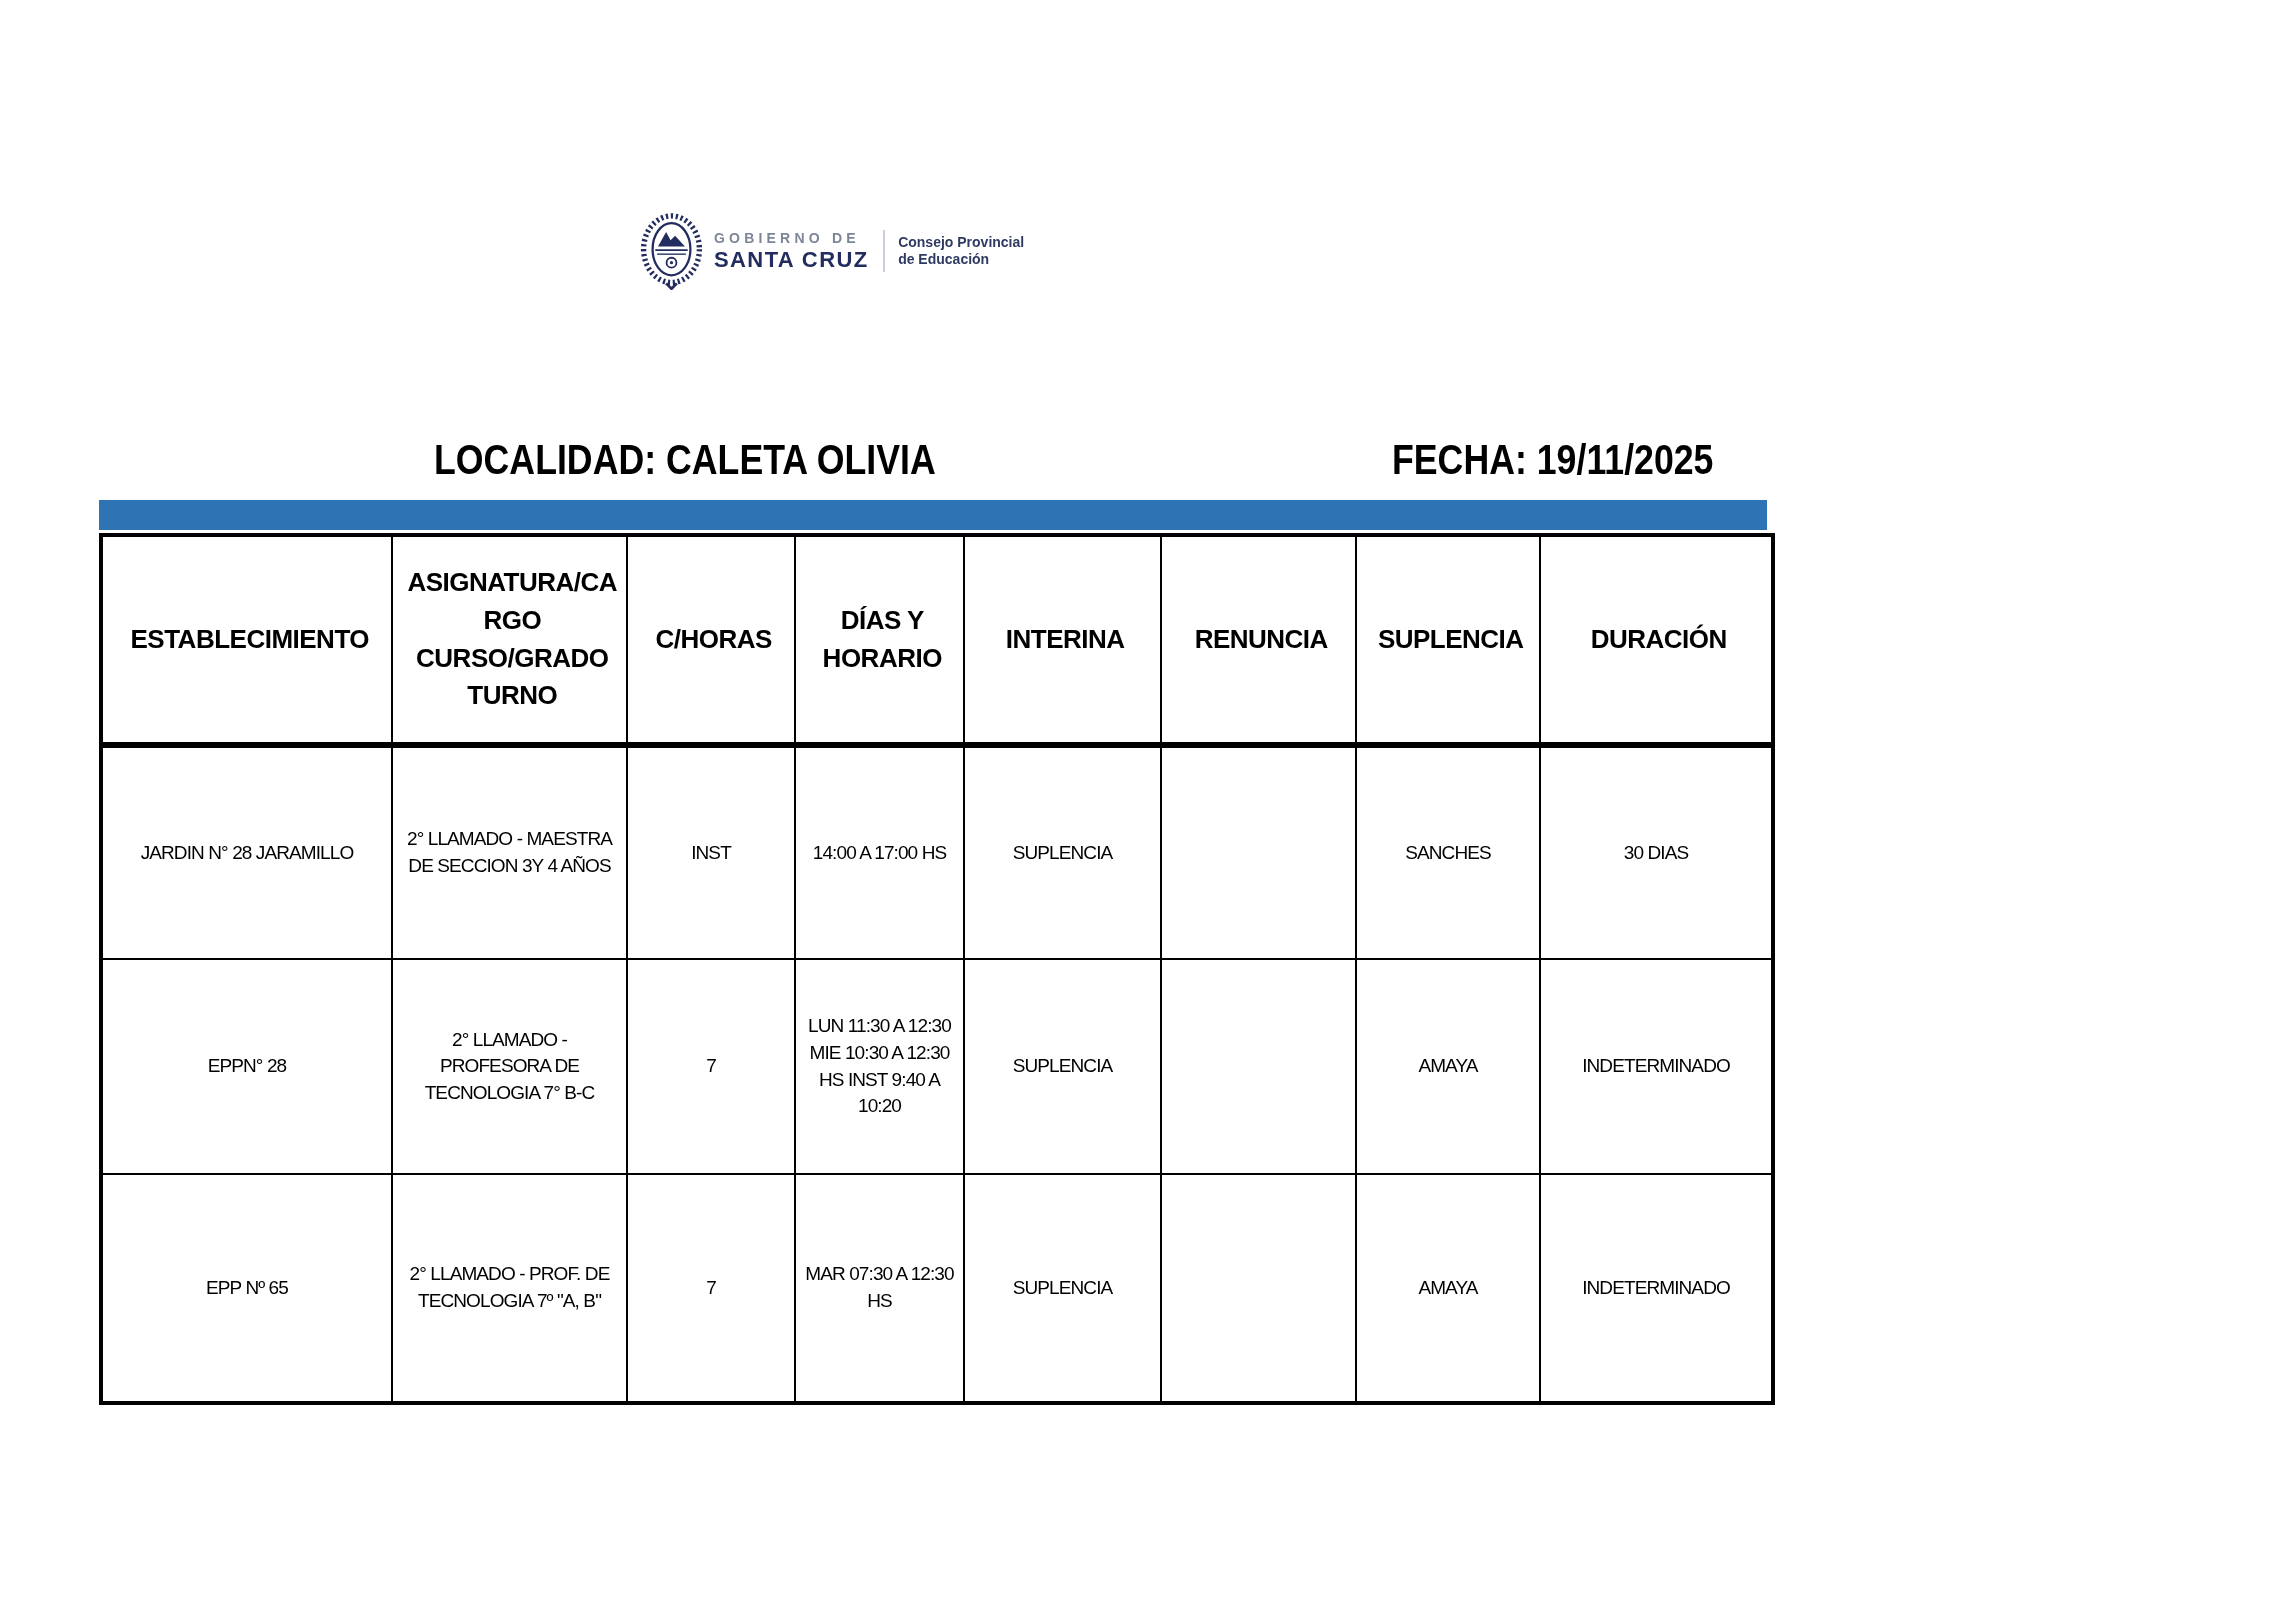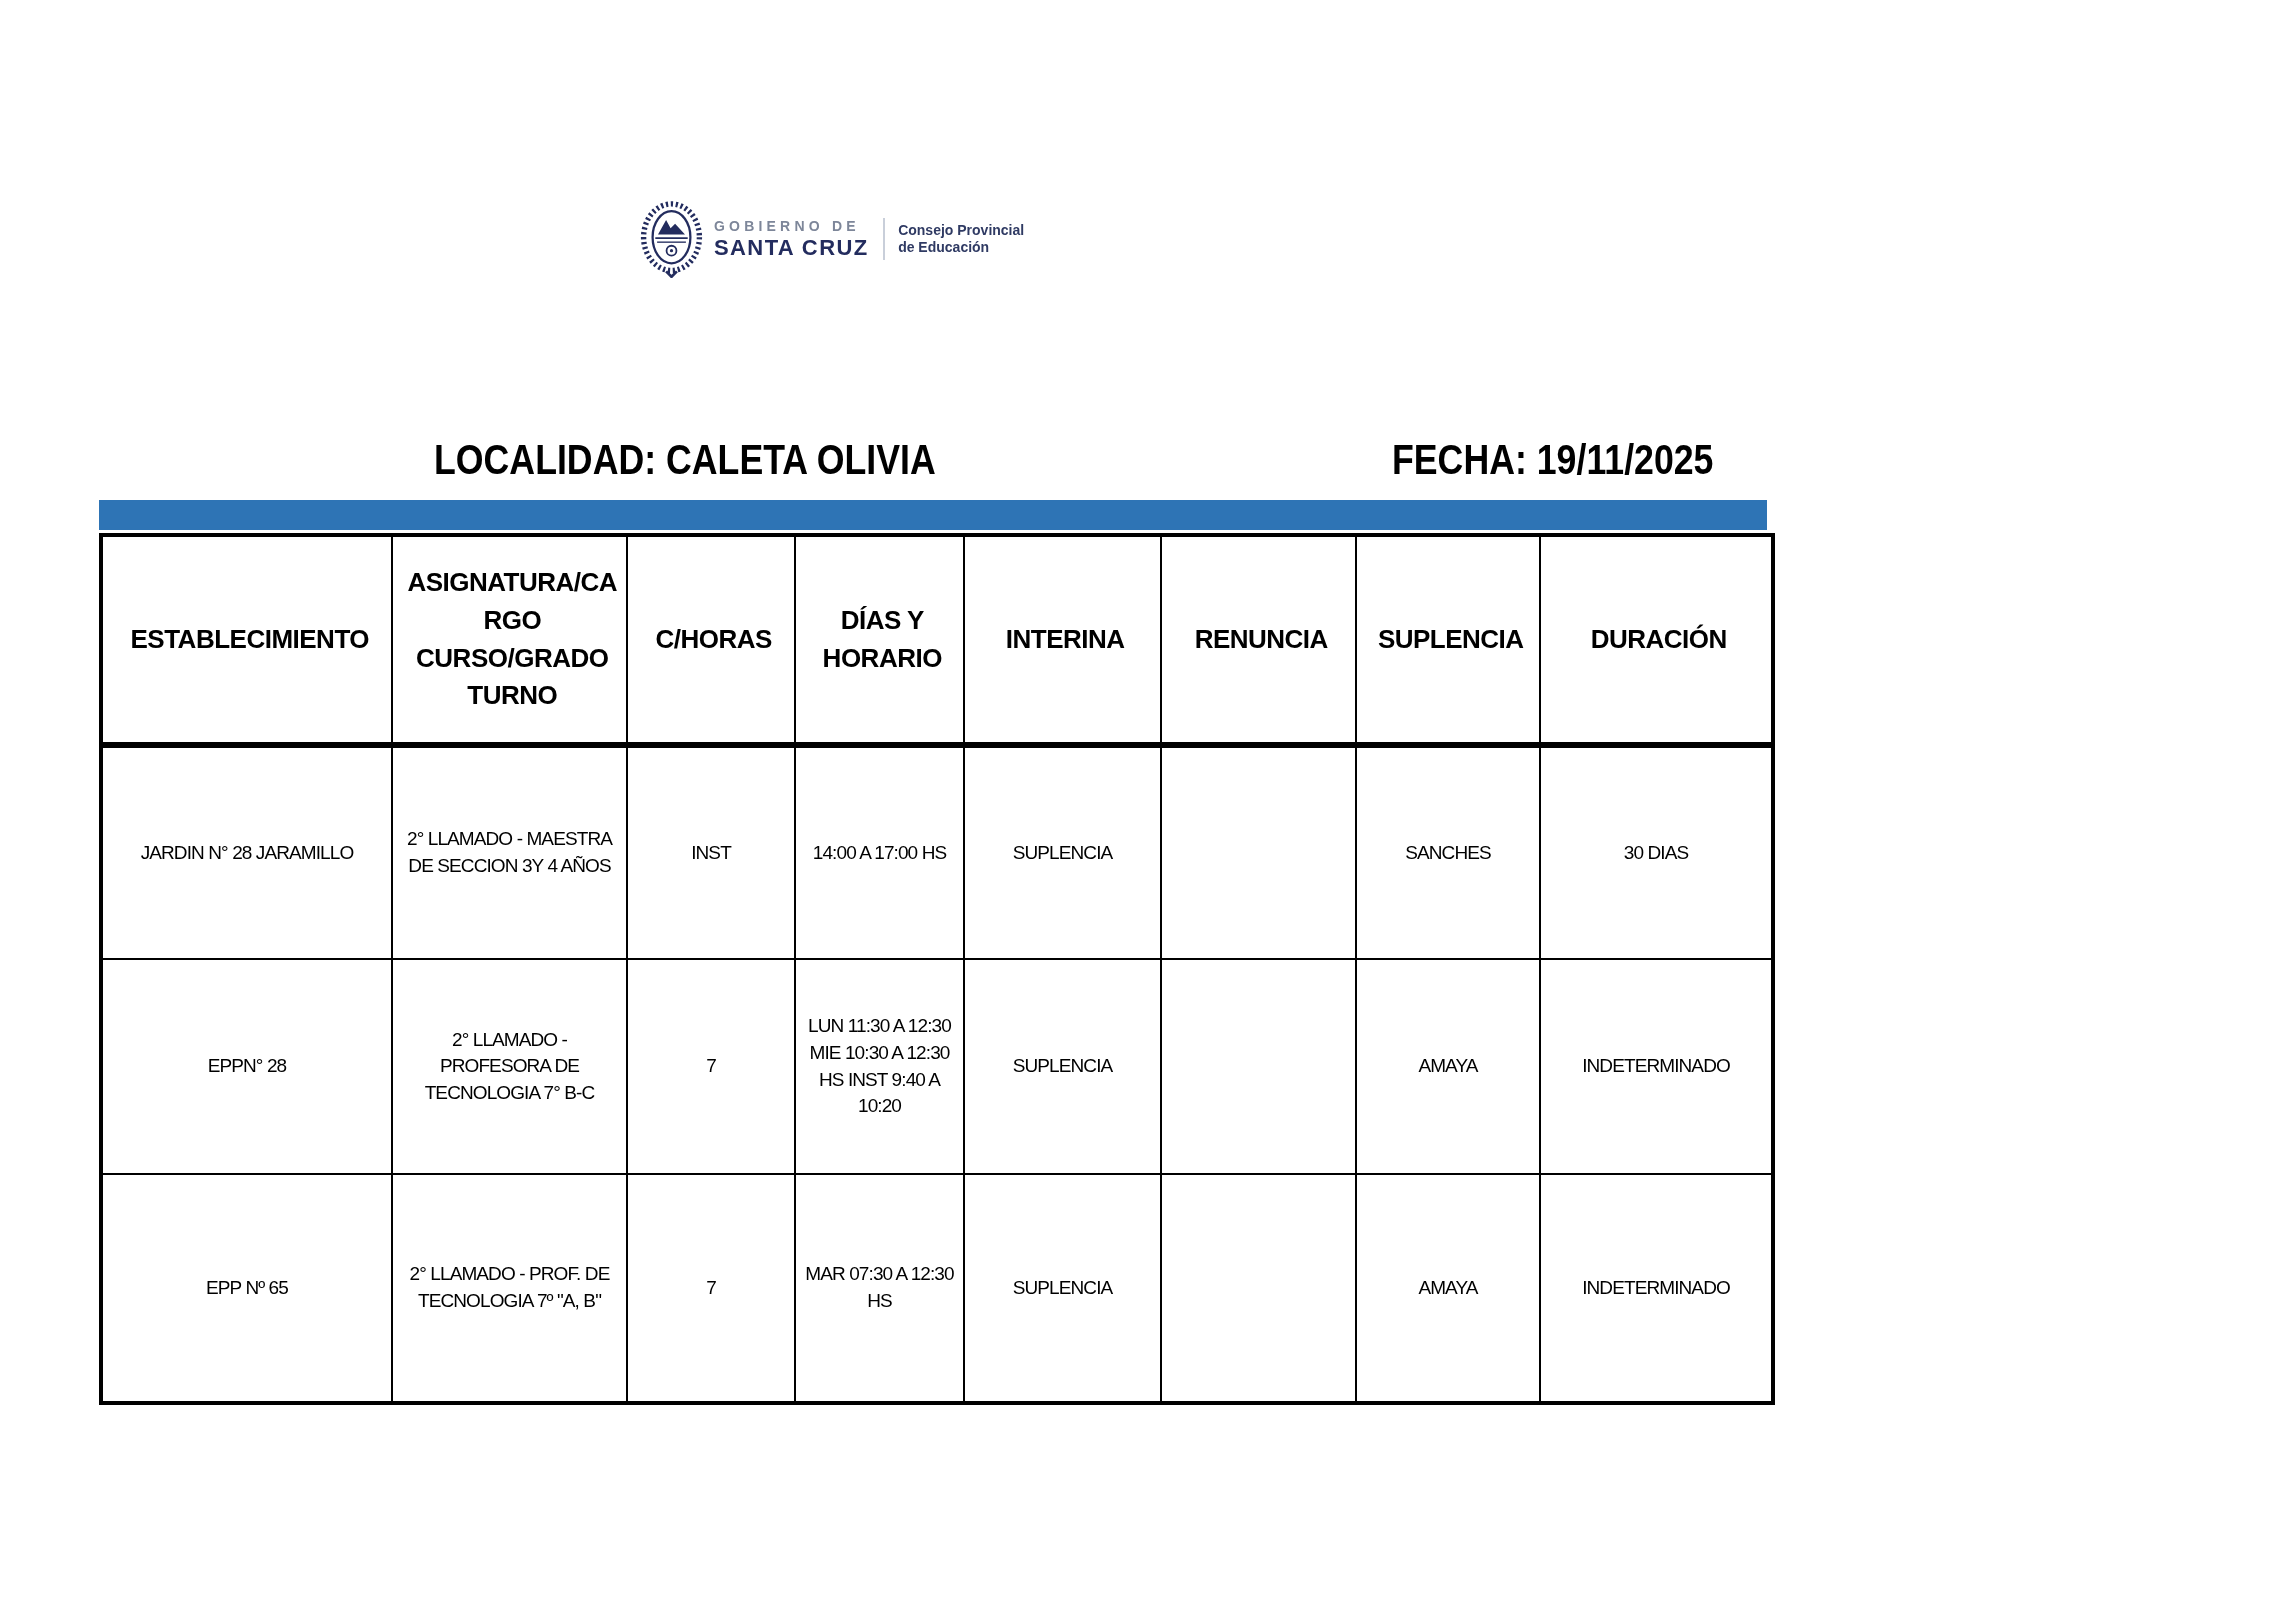--- a/index.html
+++ b/index.html
@@ -14,21 +14,21 @@
     width:2290px;height:1620px;
     background:#ffffff;
     font-family:"Liberation Sans", sans-serif;
     position:relative;
     color:#000;
   }
   .page{position:absolute;inset:0;overflow:hidden;}
 
   
   .logo{
-    position:absolute;left:640px;top:200px;height:78px;
+    position:absolute;left:640px;top:212px;height:78px;
     display:flex;align-items:center;
   }
   .crest{width:63px;height:78px;flex:0 0 auto;}
   .wordmark{display:flex;flex-direction:column;justify-content:center;margin-left:11px;}
   .gobierno{
     font-size:14px;font-weight:600;letter-spacing:4.2px;
     color:var(--gob-grey);white-space:nowrap;
   }
   .santacruz{
     font-size:22px;font-weight:bold;letter-spacing:1.4px;

